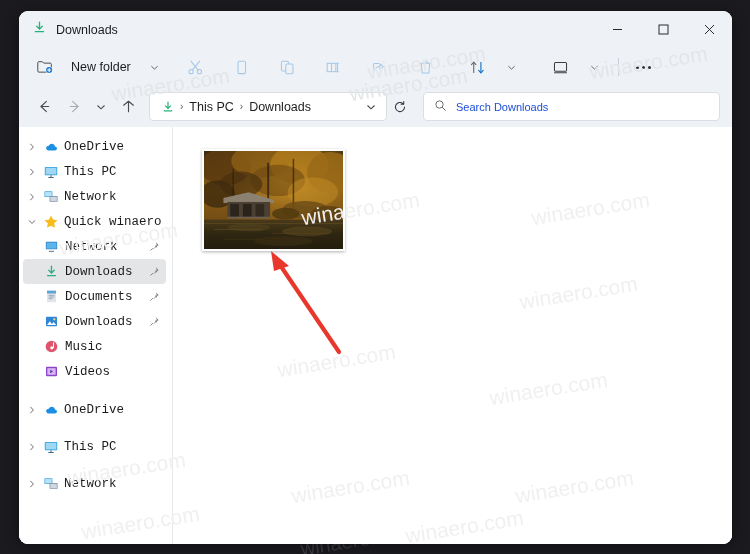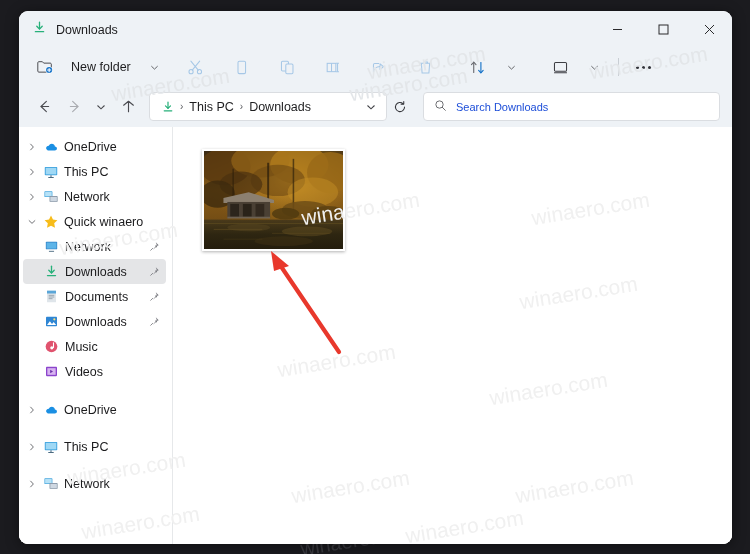--- a/index.html
+++ b/index.html
@@ -125,21 +125,21 @@
     border-radius: 4px;
     padding-right: 5px;
   }
   .navrow.sel { background: #e4e5e7; }
   .nav-twisty {
     width: 17px; min-width: 17px;
     display: flex; align-items: center; justify-content: center;
     color: #5c5d62; font-size: 9px;
   }
   .nav-ico { width: 21px; min-width: 21px; display: flex; align-items: center; justify-content: center; }
-  .nav-label { font-size: 12.5px; color: #1b1b1d; margin-left: 3px; white-space: nowrap; }
+  .nav-label { font-size: 12.5px; color: #1b1b1d; margin-left: 3px; white-space: nowrap; font-family: Liberation Mono, monospace; }
   .nav-pin { margin-left: auto; width: 14px; display: flex; align-items: center; justify-content: center; }
   .indent { padding-left: 18px; }
 
   .content { flex: 1; background: #ffffff; position: relative; padding: 12px 0 0 16px; }
   .grouphdr { display: flex; align-items: center; gap: 7px; padding-right: 18px; }
   .group-twisty { color: #4c4d52; font-size: 10px; display: flex; align-items: center; }
   .group-label { font-size: 12px; color: #1b1b1d; white-space: nowrap; }
   .group-line { flex: 1; height: 1px; background: #e3e5e7; }
 
   .tile { width: 156px; margin-top: 10px; margin-left: 6px; text-align: center; }

